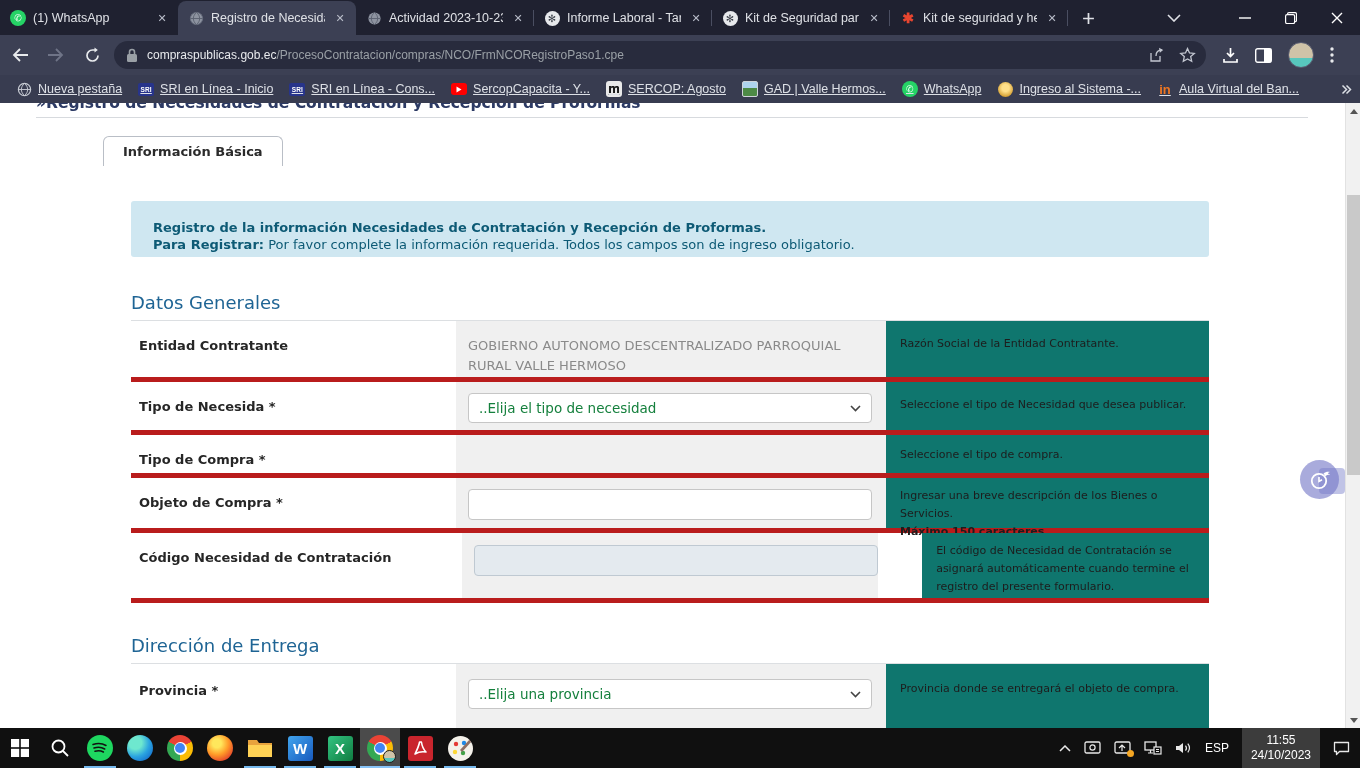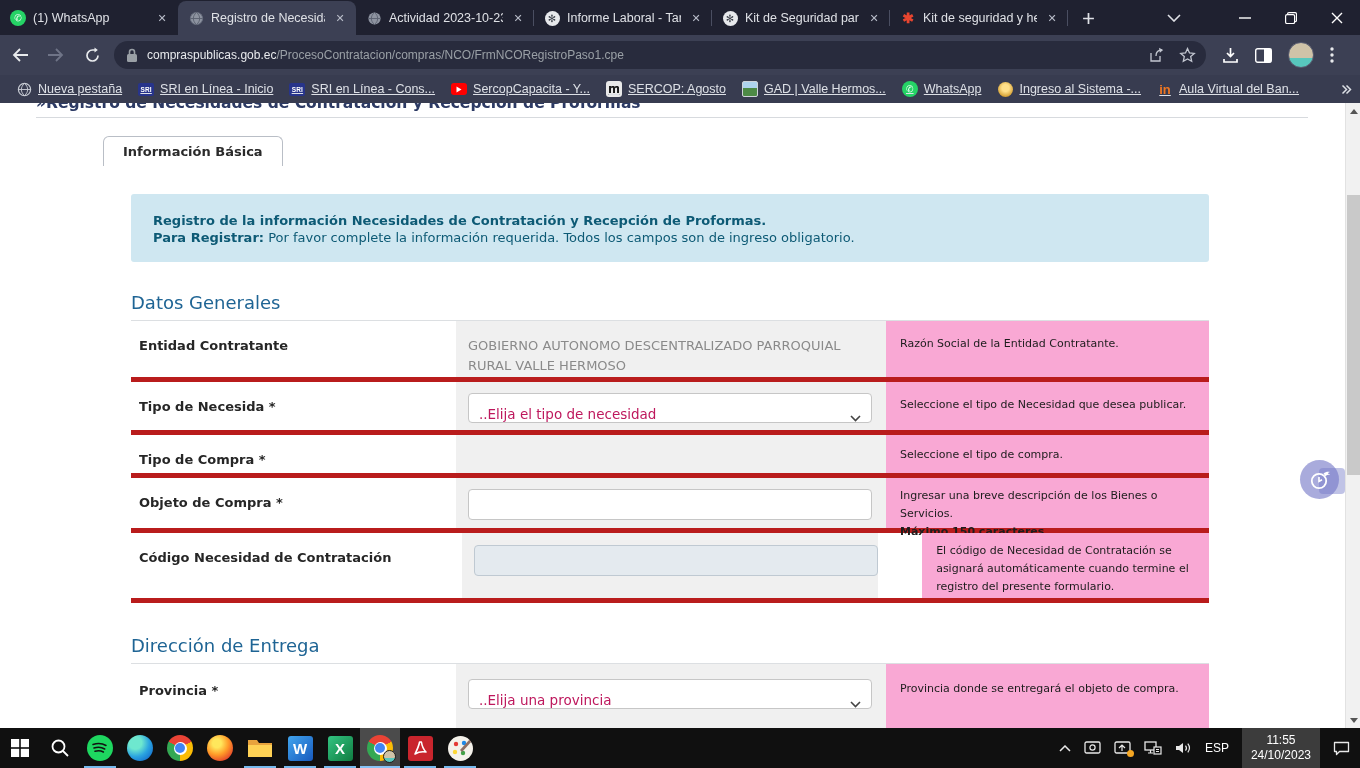--- a/index.html
+++ b/index.html
@@ -43,34 +43,34 @@
   .ic-ec { width:15px; height:15px; border-radius:50%; background:radial-gradient(circle at 50% 40%, #ffe08a 0 30%, #d8a53a 70%, #9c7420 100%); }
   .ic-aula { color:#ee7622; font-weight:bold; font-size:13px; }
   .bm-more { margin-left:auto; color:#dde0e6; }
 
   
   .page { position:absolute; left:0; top:103px; width:1360px; height:625px; background:#fff; }
   .heading-clip { position:absolute; left:36px; top:0; width:1270px; height:13px; overflow:hidden; }
   .heading-clip h1 { font-size:15.5px; font-weight:bold; color:#2c3a64; margin-top:-9px; white-space:nowrap; font-family:"DejaVu Sans","Liberation Sans",sans-serif; }
   .heading-rule { position:absolute; left:36px; top:14px; width:1272px; border-top:1px solid #d7dade; }
   .content-tab { position:absolute; left:103px; top:33px; height:30px; background:#fff; border:1px solid #b9bec6; border-bottom:none; border-radius:6px 6px 0 0; display:flex; align-items:center; padding:0 19px; font:bold 13px "DejaVu Sans","Liberation Sans",sans-serif; color:#2b2b2b; }
-  .infobox { position:absolute; left:131px; top:91px; width:1078px; height:68px; background:#cfe7f1; border-radius:3px; padding:18px 22px; color:#0d5a75; font-family:"DejaVu Sans","Liberation Sans",sans-serif; font-size:13px; line-height:17px; }
+  .infobox { position:absolute; left:131px; top:98px; width:1078px; height:56px; background:#cfe7f1; border-radius:3px; padding:18px 22px; color:#0d5a75; font-family:"DejaVu Sans","Liberation Sans",sans-serif; font-size:13px; line-height:17px; }
   .infobox .b { font-weight:bold; }
   .sec-title { position:absolute; left:131px; font-size:18px; color:#1e6494; font-family:"DejaVu Sans","Liberation Sans",sans-serif; }
   .sec-rule { position:absolute; left:131px; width:1078px; border-top:1px solid #dcdfe2; }
 
   .fgrid { position:absolute; left:131px; width:1078px; }
   .frow { display:flex; width:1078px; border-bottom:5px solid #b91c1c; }
   .fl { width:325px; background:#fff; padding:15px 10px 0 8px; }
   .fl span { font:bold 13px "DejaVu Sans","Liberation Sans",sans-serif; color:#262626; }
   .fc { width:430px; background:#f0f0f0; padding:11px 0 0 12px; }
-  .fh { width:323px; background:#f9a8d4; padding:14px 16px 0 14px; font:11px/1.65 "DejaVu Sans","Liberation Sans",sans-serif; color:#1d1d1d; }
+  .fh { width:323px; background:#0f766e; padding:14px 16px 0 14px; font:11px/1.65 "DejaVu Sans","Liberation Sans",sans-serif; color:#1d1d1d; }
   .fh .b { font-weight:bold; }
   .fstatic { font:13px/1.5 "DejaVu Sans","Liberation Sans",sans-serif; color:#8a8a8a; width:395px; padding-top:4px; }
-  .fselect { width:404px; height:30px; background:#fff; border:1px solid #c6c6c6; border-radius:4px; display:flex; align-items:flex-end; padding:0 10px; font:13.5px "DejaVu Sans","Liberation Sans",sans-serif; color:#be185d; cursor:default; }
+  .fselect { width:404px; height:30px; background:#fff; border:1px solid #c6c6c6; border-radius:4px; display:flex; align-items:center; padding:0 10px; font:13.5px "DejaVu Sans","Liberation Sans",sans-serif; color:#15803d; cursor:default; }
   .fselect .sel-text { flex:1; }
   .finput { width:404px; height:31px; background:#fff; border:1px solid #c6c6c6; border-radius:4px; font:13.5px "DejaVu Sans","Liberation Sans",sans-serif; padding:0 10px; color:#333; outline:none; }
   .finput[disabled] { background:#e4eaef; border-color:#bfc9d2; }
 
   .float-btn { position:absolute; right:21px; top:357px; width:39px; height:39px; border-radius:50%; background:rgba(116,120,199,0.62); display:flex; align-items:center; justify-content:center; z-index:5; }
   .float-tab { position:absolute; right:15px; top:365px; width:26px; height:26px; background:rgba(141,145,210,0.55); border-radius:4px; z-index:4; }
 
   .scrollbar { position:absolute; right:0; top:0; width:15px; height:625px; background:#f1f1f1; border-left:1px solid #e2e2e2; }
   .sb-btn { position:absolute; left:0; width:15px; height:16px; display:flex; align-items:center; justify-content:center; }
   .sb-thumb { position:absolute; left:1px; top:92px; width:13px; height:280px; background:#c9c9c9; }

